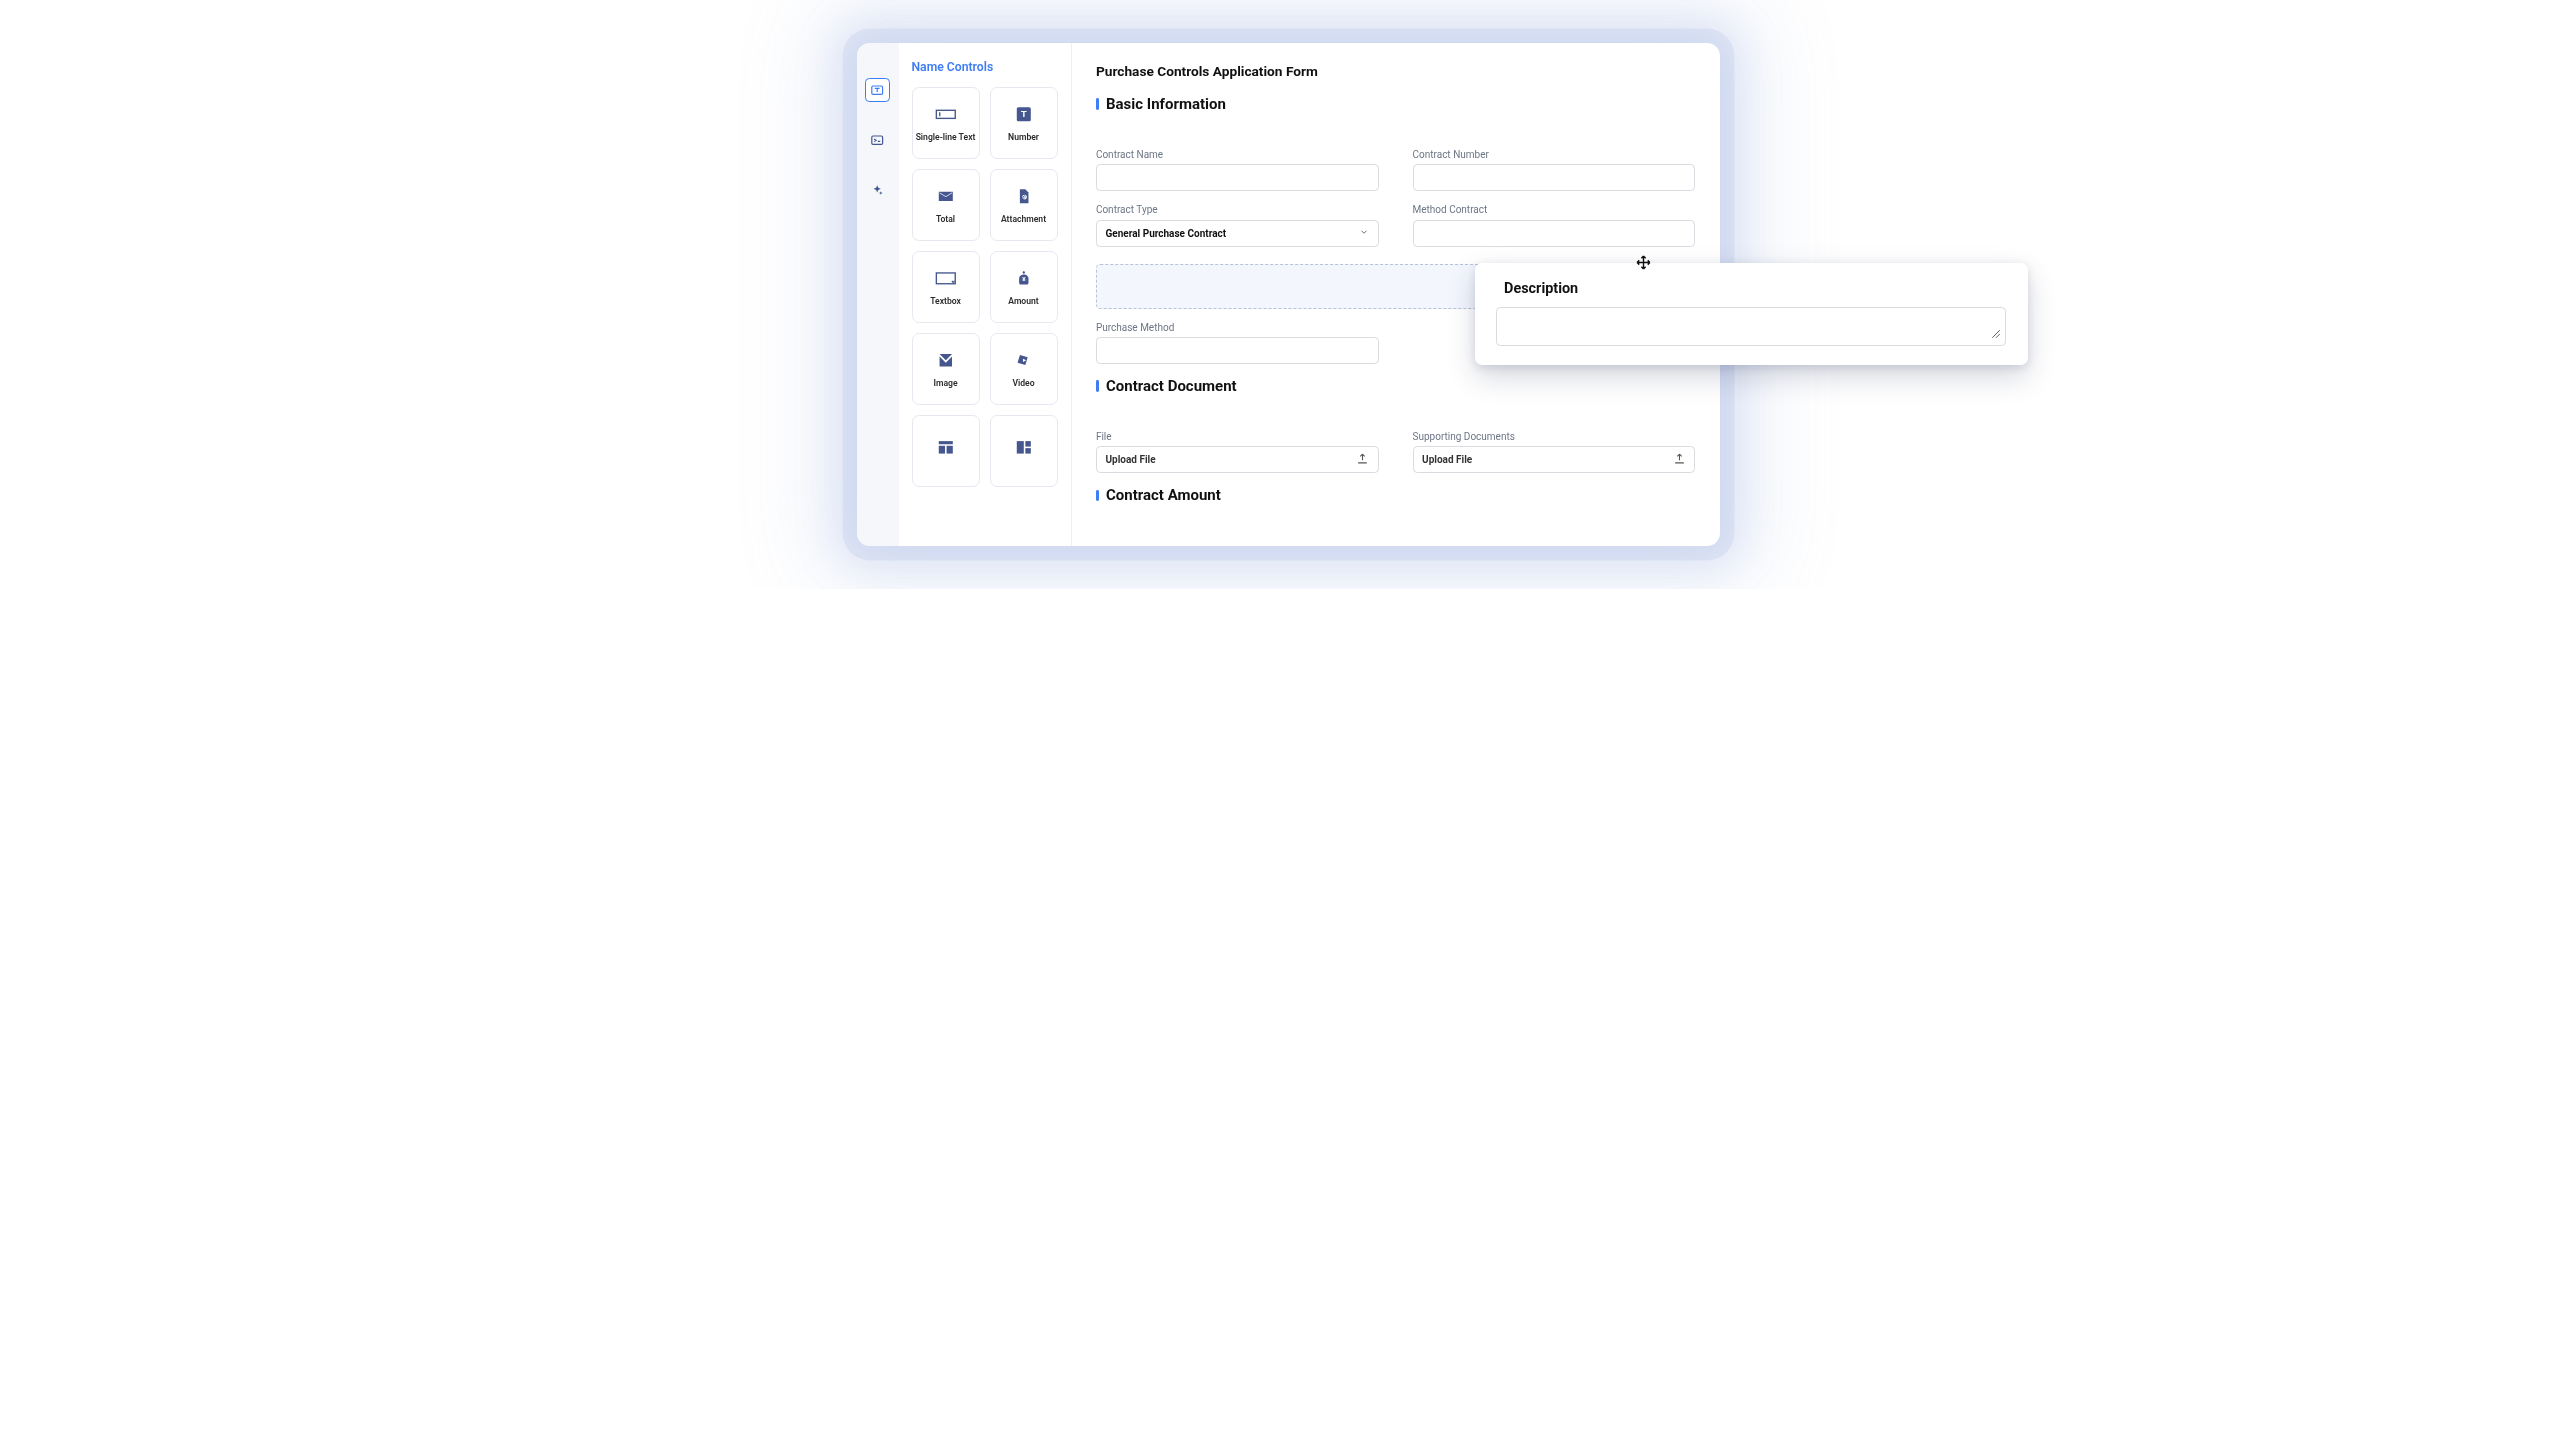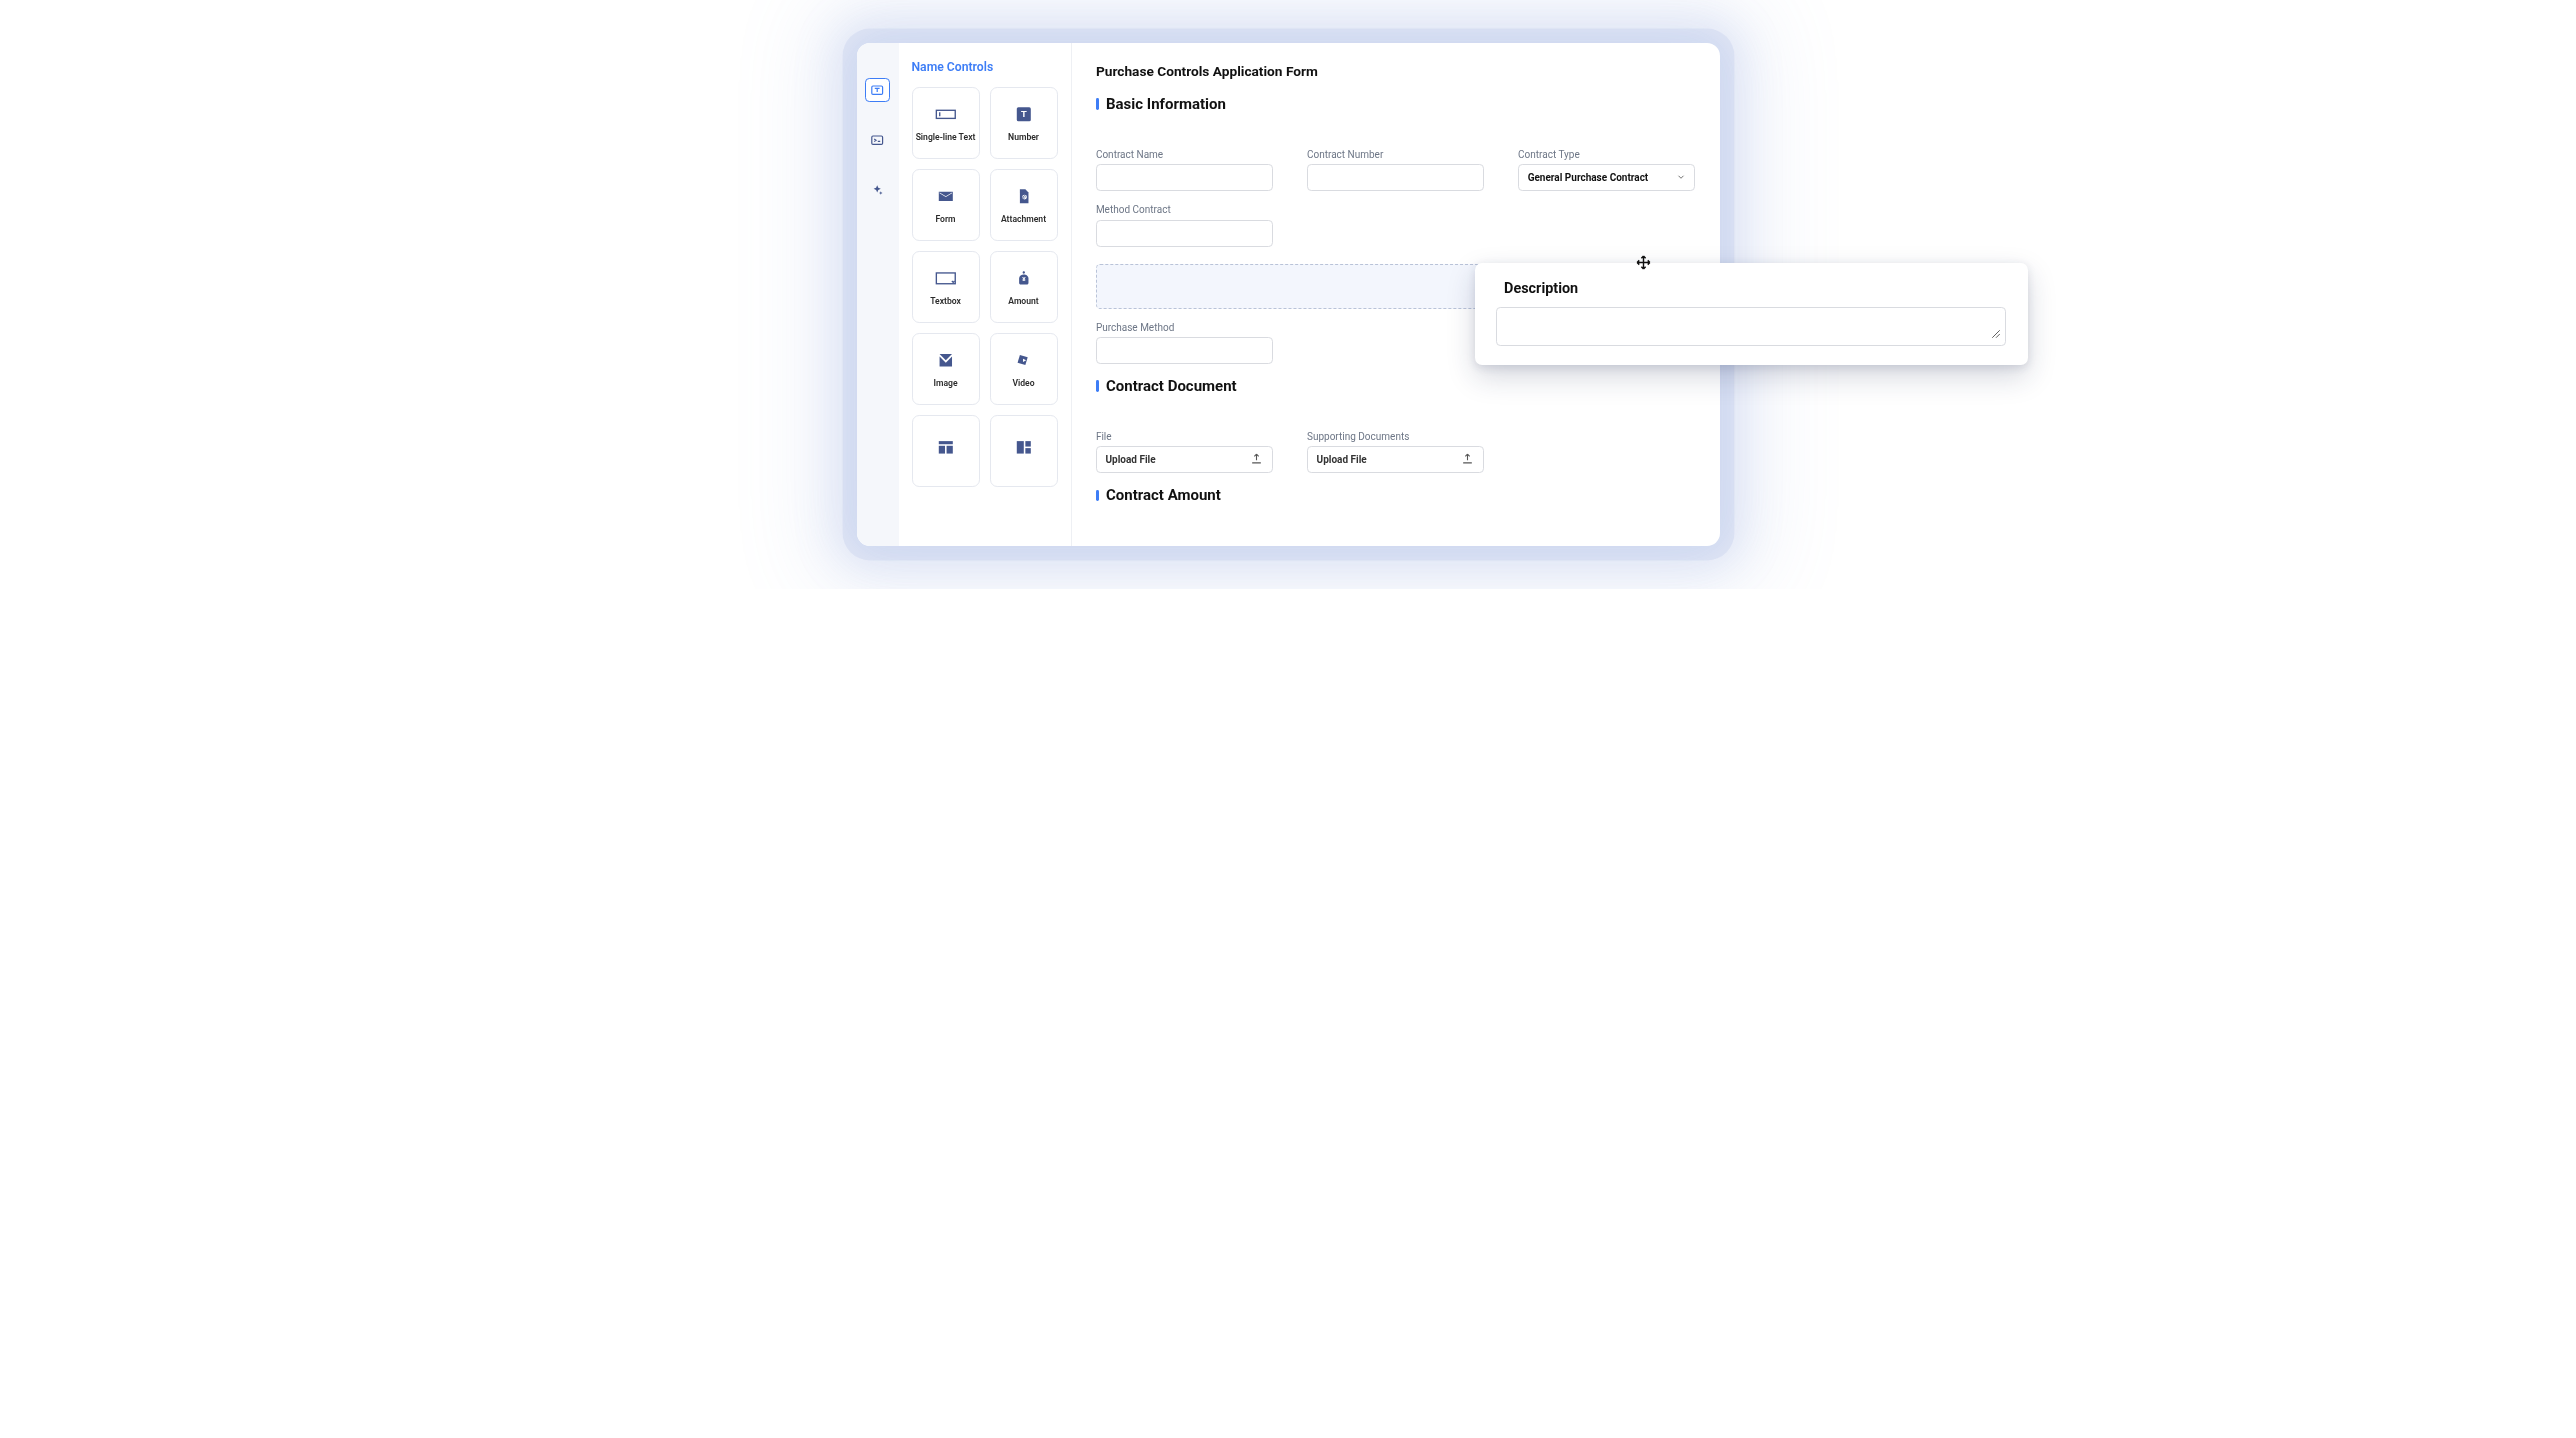--- a/index.html
+++ b/index.html
@@ -120,21 +120,21 @@
     margin: 13px 0 8.6px;
   }
   .section-title::before {
     content: "";
     width: 2.9px; height: 11.5px;
     background: var(--light-accent);
     border-radius: 1.4px;
   }
   .grid2 {
     display: grid;
-    grid-template-columns: 1fr 1fr 1fr;
+    grid-template-columns: 1fr 1fr;
     gap: 13px 34px;
     margin-top: 36px;
   }
   .field label {
     display: block;
     font-size: 10px;
     color: #6d7686;
     margin-bottom: 4.3px;
   }
   .input, .select, .upload {
@@ -267,21 +267,21 @@
         </span>
         <span>Number</span>
       </div>
 
       <div class="control-card">
         <span class="ic">
           <svg viewBox="0 0 24 24" fill="currentColor">
               <path d="M3 6h18v12H3V6zm9 6L4 7v1l8 5 8-5V7l-8 5z"></path>
             </svg>
         </span>
-        <span>Form</span>
+        <span>Total</span>
       </div>
 
       <div class="control-card">
         <span class="ic">
           <svg viewBox="0 0 24 24" fill="currentColor">
               <path d="M7 3h7l4 4v14H7V3z"></path>
               <circle cx="13" cy="13" r="3" fill="#fff"></circle>
               <path d="M14.5 12a1.8 1.8 0 10-2.3 2.7l1.3-1.3" stroke="currentColor" stroke-width="1.2" fill="none"></path>
             </svg>
         </span>

